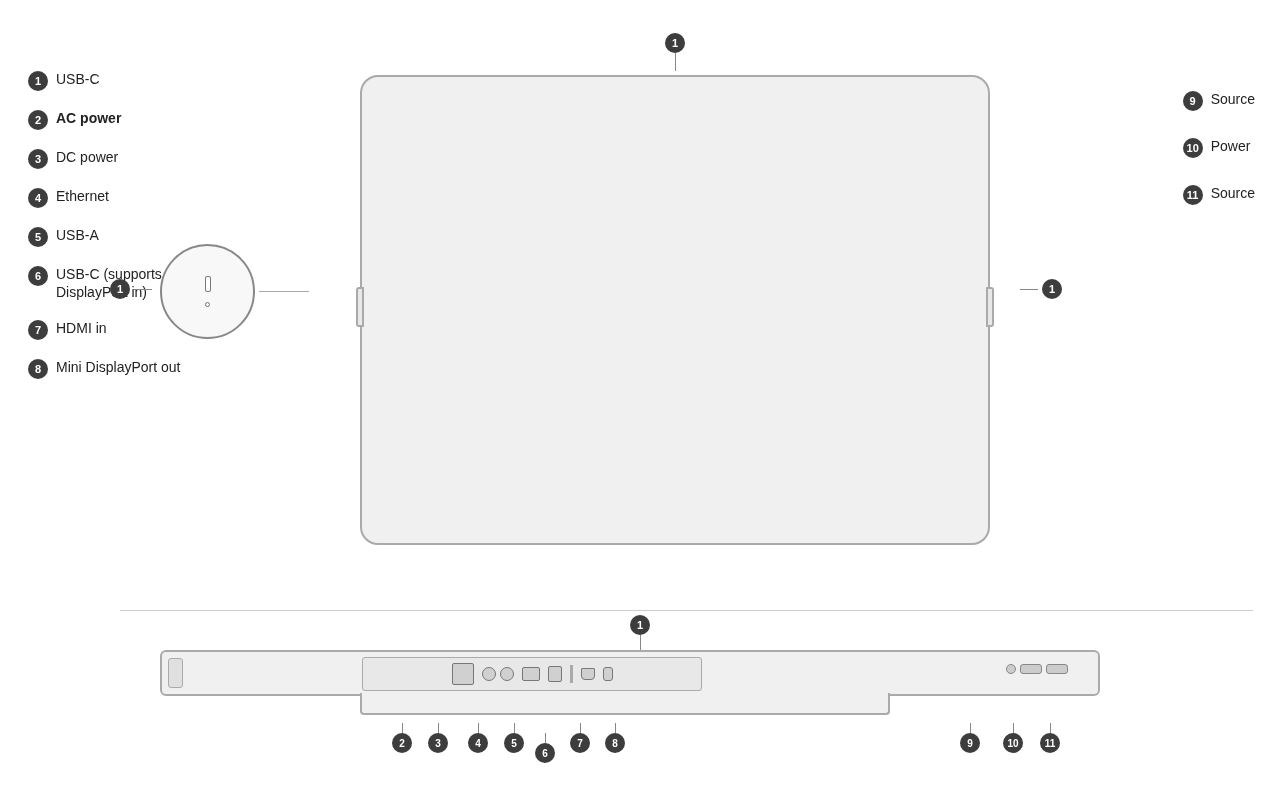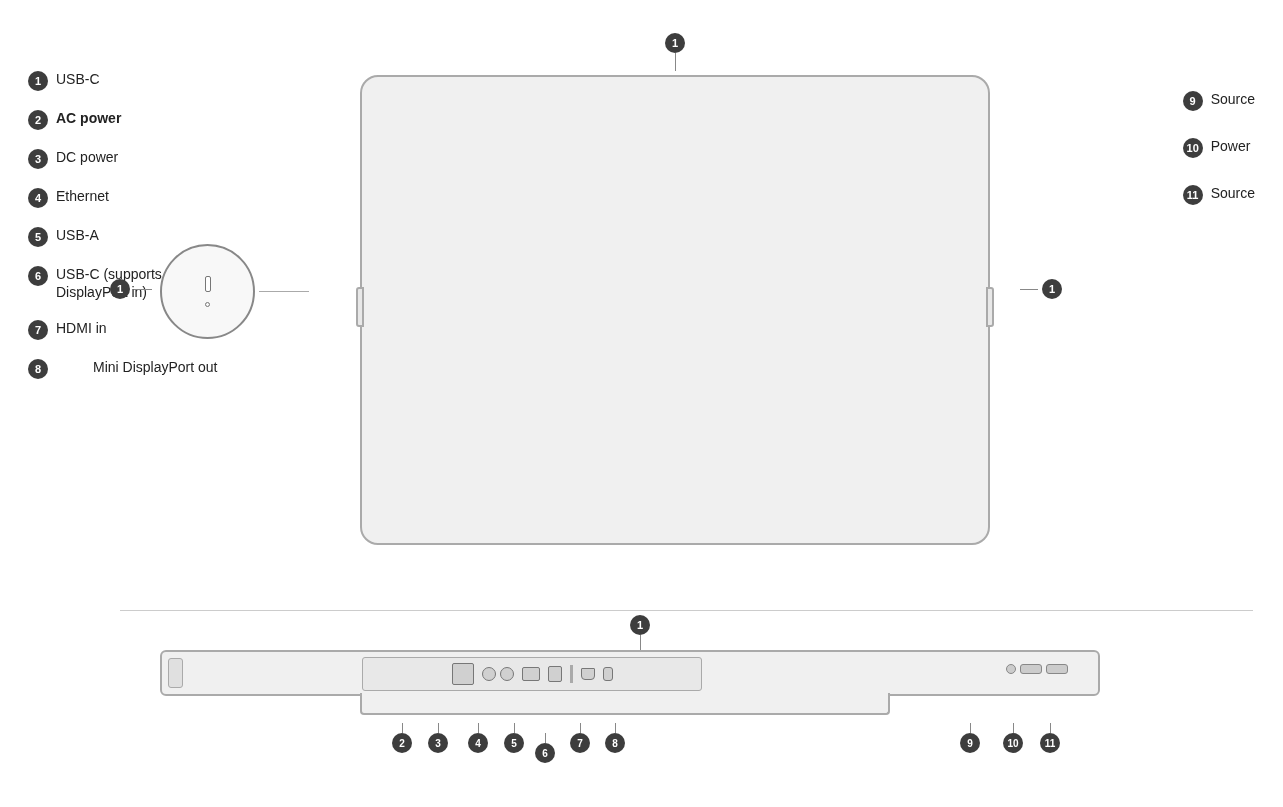--- a/index.html
+++ b/index.html
@@ -136,21 +136,21 @@
         <div class="legend-badge">6</div>
         <div class="legend-label" style="white-space: pre-line;">USB-C (supports
 DisplayPort in)</div>
       </div>
       <div class="legend-item">
         <div class="legend-badge">7</div>
         <div class="legend-label" style="white-space: pre-line;">HDMI in</div>
       </div>
       <div class="legend-item">
         <div class="legend-badge">8</div>
-        <div class="legend-label" style="white-space: pre-line; margin-left: 37px;">Mini DisplayPort out</div>
+        <div class="legend-label" style="white-space: pre-line;">Mini DisplayPort out</div>
       </div>
     </div>
 
   <div class="right-legend">
   <div class="legend-item">
         <div class="legend-badge">9</div>
         <div class="legend-label">Source</div>
       </div>
       <div class="legend-item">
         <div class="legend-badge">10</div>

